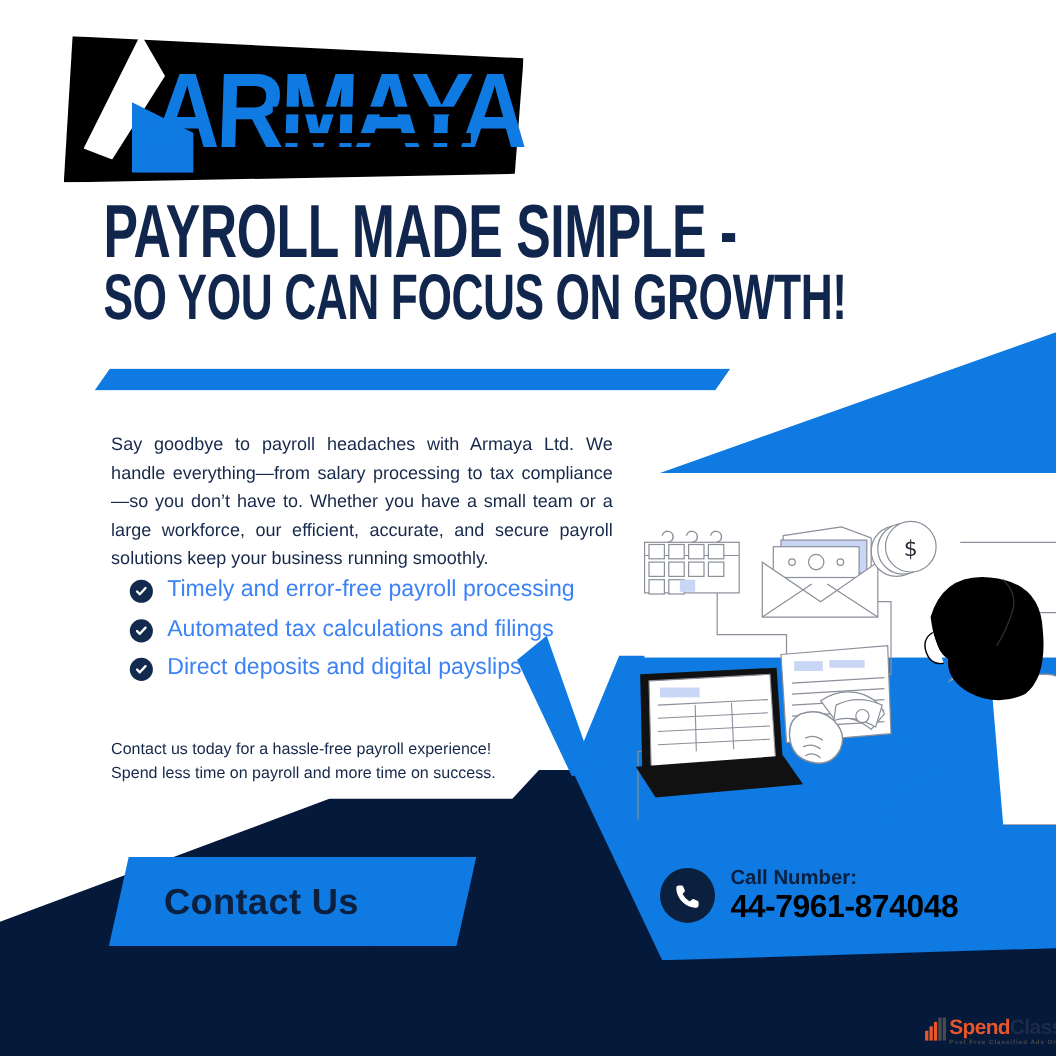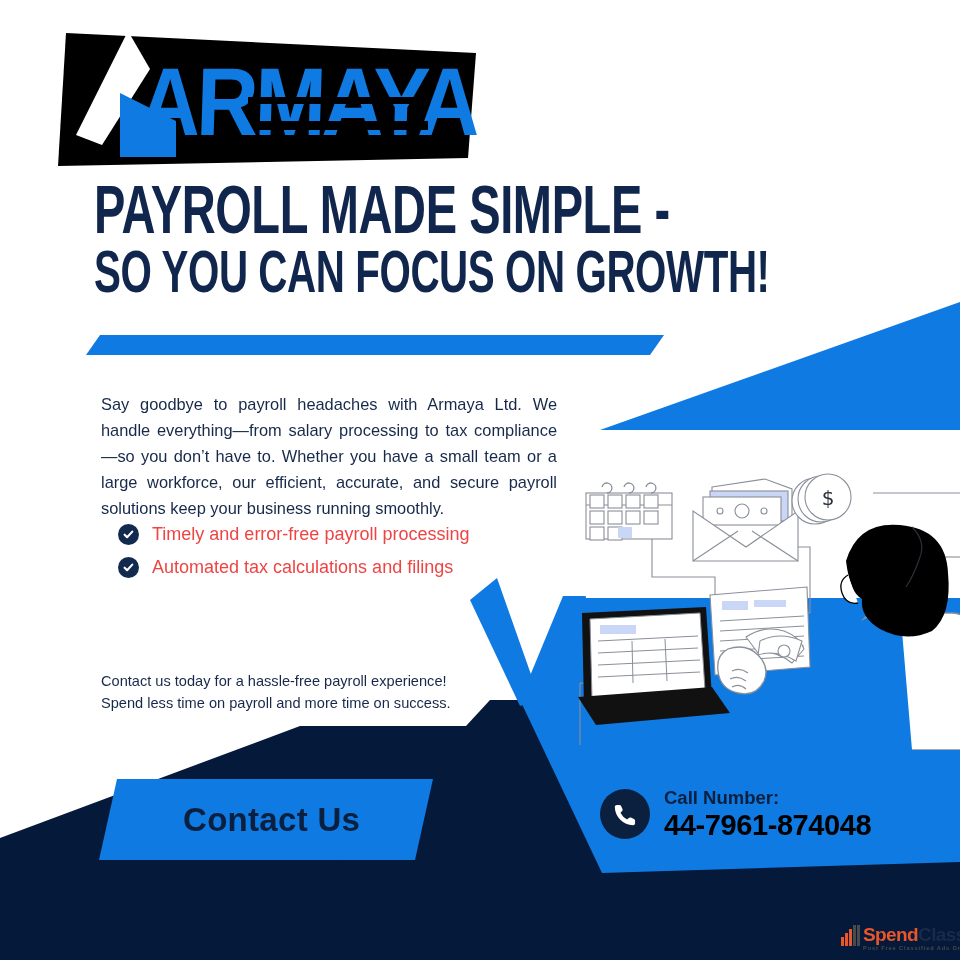--- a/index.html
+++ b/index.html
@@ -126,24 +126,24 @@
     line-height:1.58;
     text-align:justify;
   }
 
   
   .bullets{
     position:absolute;left:118px;top:524px;width:440px;
     list-style:none;margin:0;padding:0;
   }
   .bullets li{
-    display:flex;align-items:center;
+    display:flex;align-items:flex-end;
     margin-bottom:11.5px;
-    color:#ef4444;
-    font-size:18px;
+    color:#3b82f6;
+    font-size:21px;
   }
   .chk{
     flex:0 0 auto;width:21px;height:21px;border-radius:50%;
     background:#132a4f;margin-right:13px;
     display:flex;align-items:center;justify-content:center;
   }
   .chk svg{display:block;}
 
   
   .closing{
@@ -152,21 +152,21 @@
   }
 
   
   .contact-tag{
     position:absolute;left:99px;top:779px;width:334px;height:81px;
     background:#0e7ae2;
     clip-path:polygon(18px 0, 334px 0, 316px 81px, 0 81px);
     display:flex;align-items:center;
   }
   .contact-tag span{
-    margin-left:84px;
+    margin-left:50px;
     color:#0b1f3f;
     font-size:33px;font-weight:700;letter-spacing:0.3px;
   }
 
   
   .call-block{
     position:absolute;left:600px;top:788px;
     display:flex;align-items:center;
   }
   .phone-badge{
@@ -249,20 +249,28 @@
       <span>Timely and error-free payroll processing</span>
     </li>
     <li>
       <span class="chk">
         <svg width="13" height="13" viewBox="0 0 13 13">
             <path d="M2.6 6.7 L5.1 9.2 L10.3 3.6" stroke="#ffffff" stroke-width="2.1" fill="none" stroke-linecap="round" stroke-linejoin="round"></path>
           </svg>
       </span>
       <span>Automated tax calculations and filings</span>
     </li>
+    <li>
+      <span class="chk">
+        <svg width="13" height="13" viewBox="0 0 13 13">
+            <path d="M2.6 6.7 L5.1 9.2 L10.3 3.6" stroke="#ffffff" stroke-width="2.1" fill="none" stroke-linecap="round" stroke-linejoin="round"></path>
+          </svg>
+      </span>
+      <span>Direct deposits and digital payslips</span>
+    </li>
   </ul>
 
   <div class="closing">
     <div>Contact us today for a hassle-free payroll experience!</div>
     <div>Spend less time on payroll and more time on success.</div>
   </div>
 
   <div class="illus">
     <svg width="400" height="315" viewBox="0 0 400 315" xmlns="http://www.w3.org/2000/svg">
       <g fill="none" stroke="#8a8f99" stroke-width="1.1">

